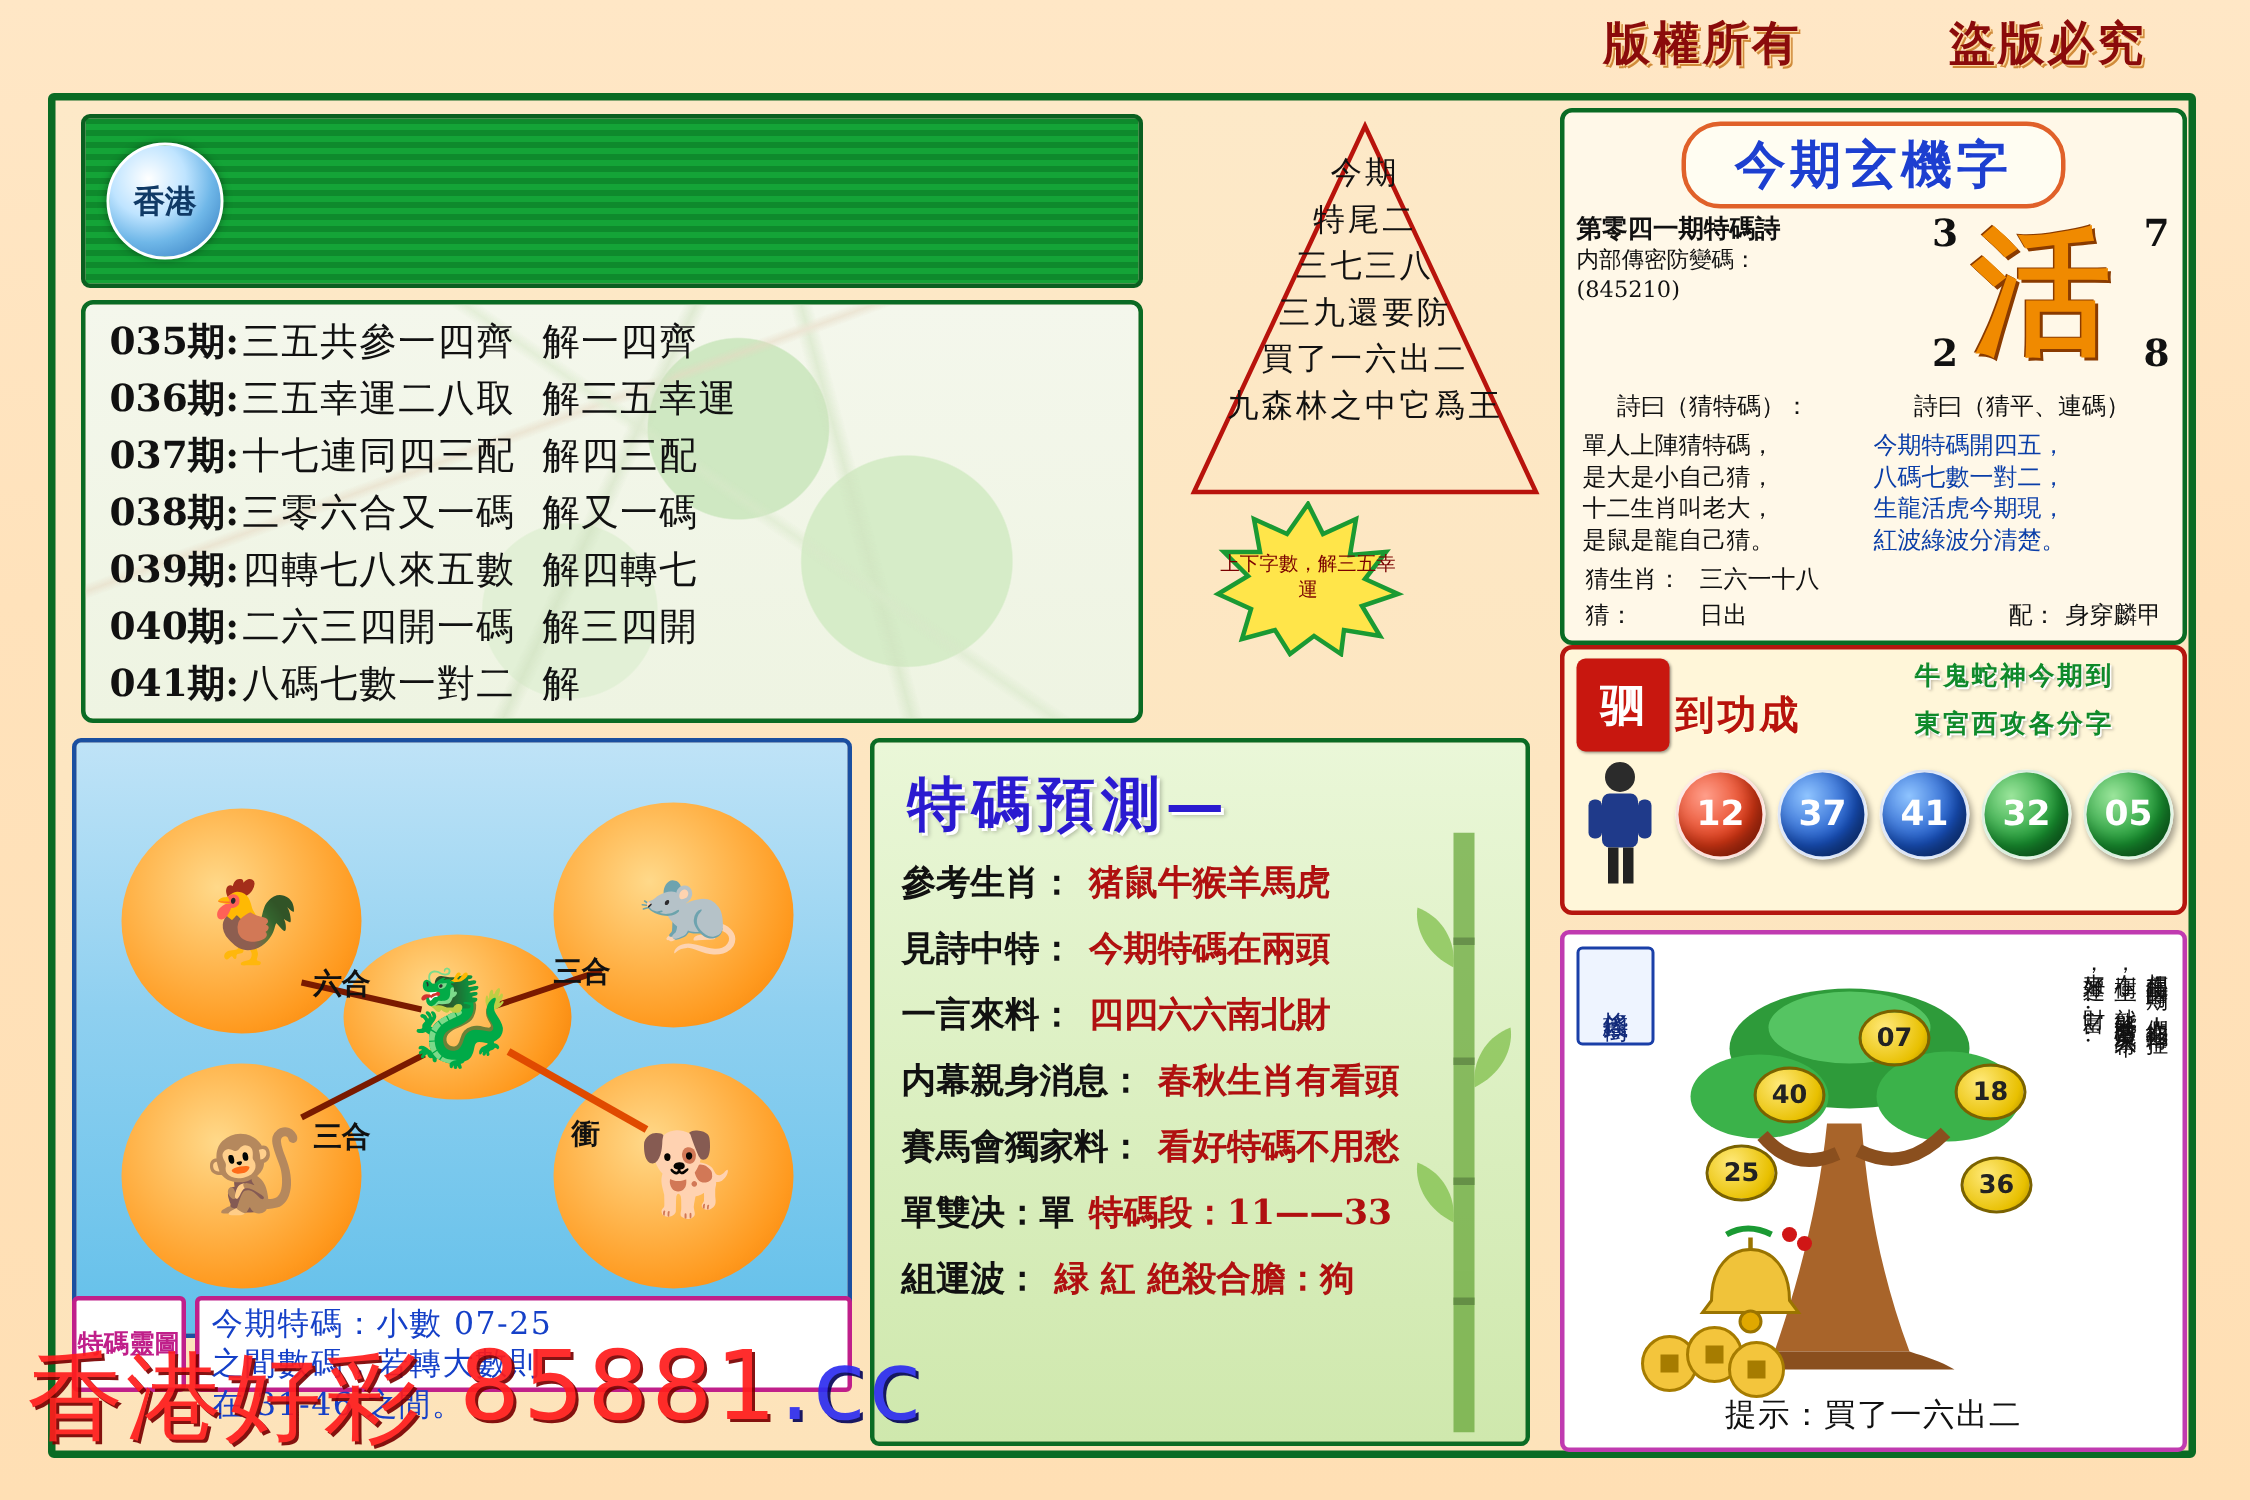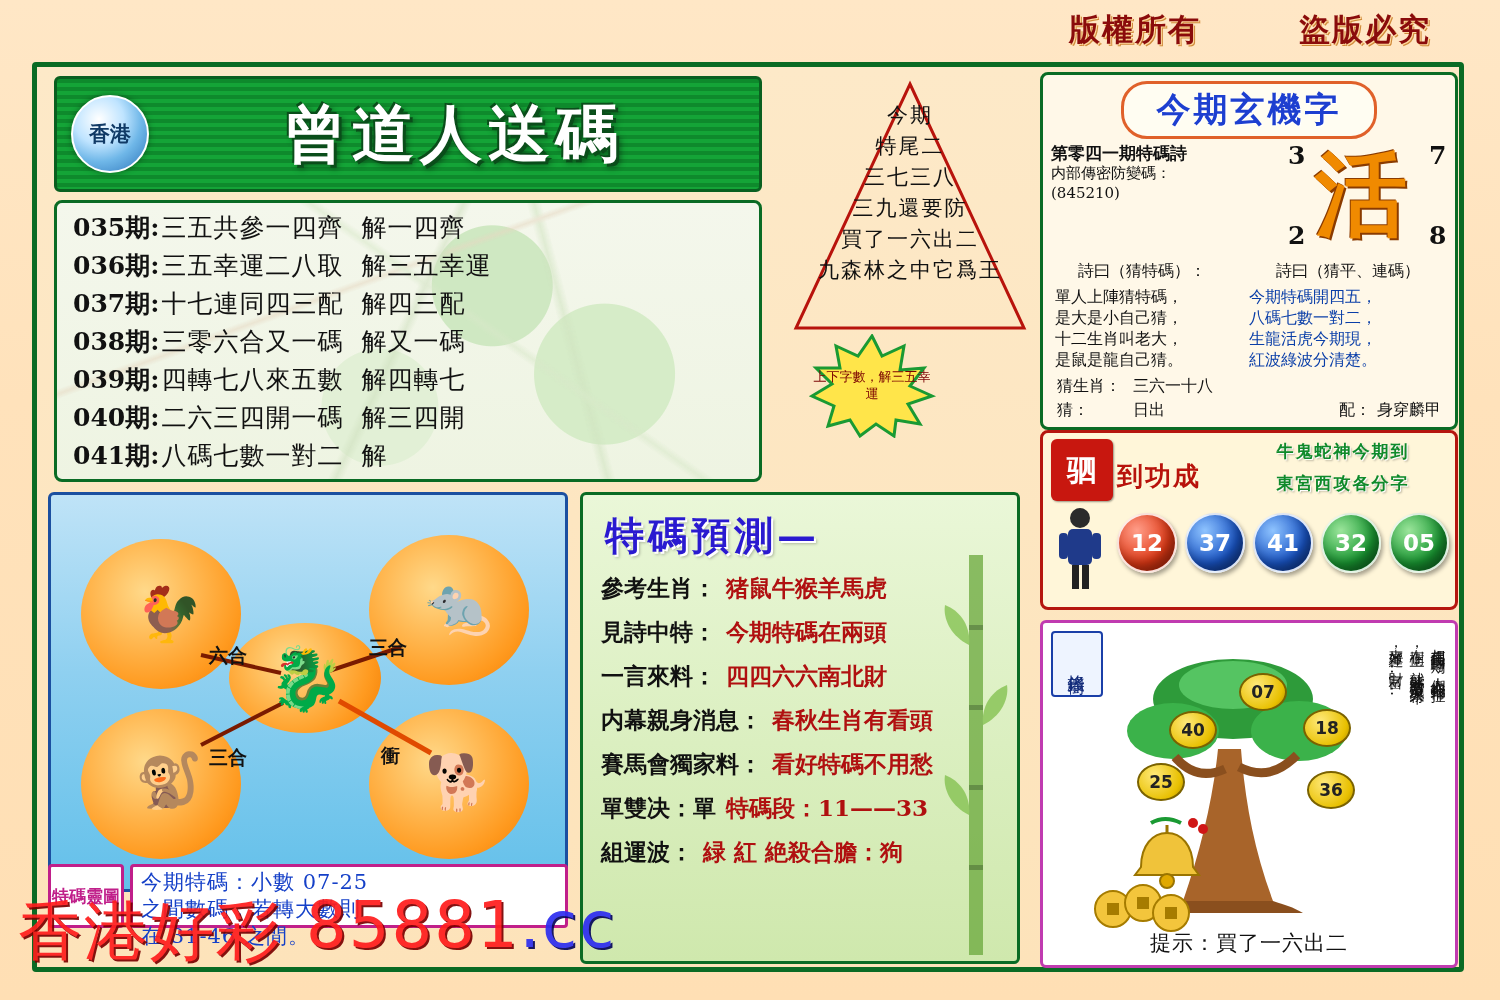--- a/index.html
+++ b/index.html
@@ -15,21 +15,21 @@
   }
   
   .outer-frame{
     position:absolute;left:32px;top:62px;width:1432px;height:910px;
     border:5px solid #0a6b24;border-radius:4px;
     background:linear-gradient(180deg,#fde9c8,#fde3ba);
     box-sizing:border-box;
   }
   .copyright{
     position:absolute;top:8px;left:1020px;width:460px;height:44px;
-    display:flex;align-items:center;justify-content:space-around;
+    display:flex;justify-content:space-around;
     font-family:"DejaVu Serif","Liberation Serif",serif;
     font-weight:bold;font-size:31px;
     color:#8a0b0b;
     text-shadow:1px 1px 0 #ffd9a0,2px 2px 0 #d08b3a;
     letter-spacing:2px;
   }
 
   
   .tl-panel{
     position:absolute;left:48px;top:72px;width:720px;height:410px;
@@ -311,21 +311,20 @@
   <div class="copyright">
     <span>版權所有</span>
     <span>盜版必究</span>
   </div>
 
   <div class="outer-frame"></div>
 
   <div class="tl-panel">
     <div class="banner">
       <div class="hk-badge">香港</div>
-      <div class="banner-title">曾道人送碼</div>
     </div>
     <div class="tl-body">
       <div class="mosaic"></div>
       <div class="row-list">
         <div class="prow">
           <span class="no">035期:</span>
           <span class="txt">三五共參一四齊</span>
           <span class="ans">解一四齊</span>
         </div>
         <div class="prow">

